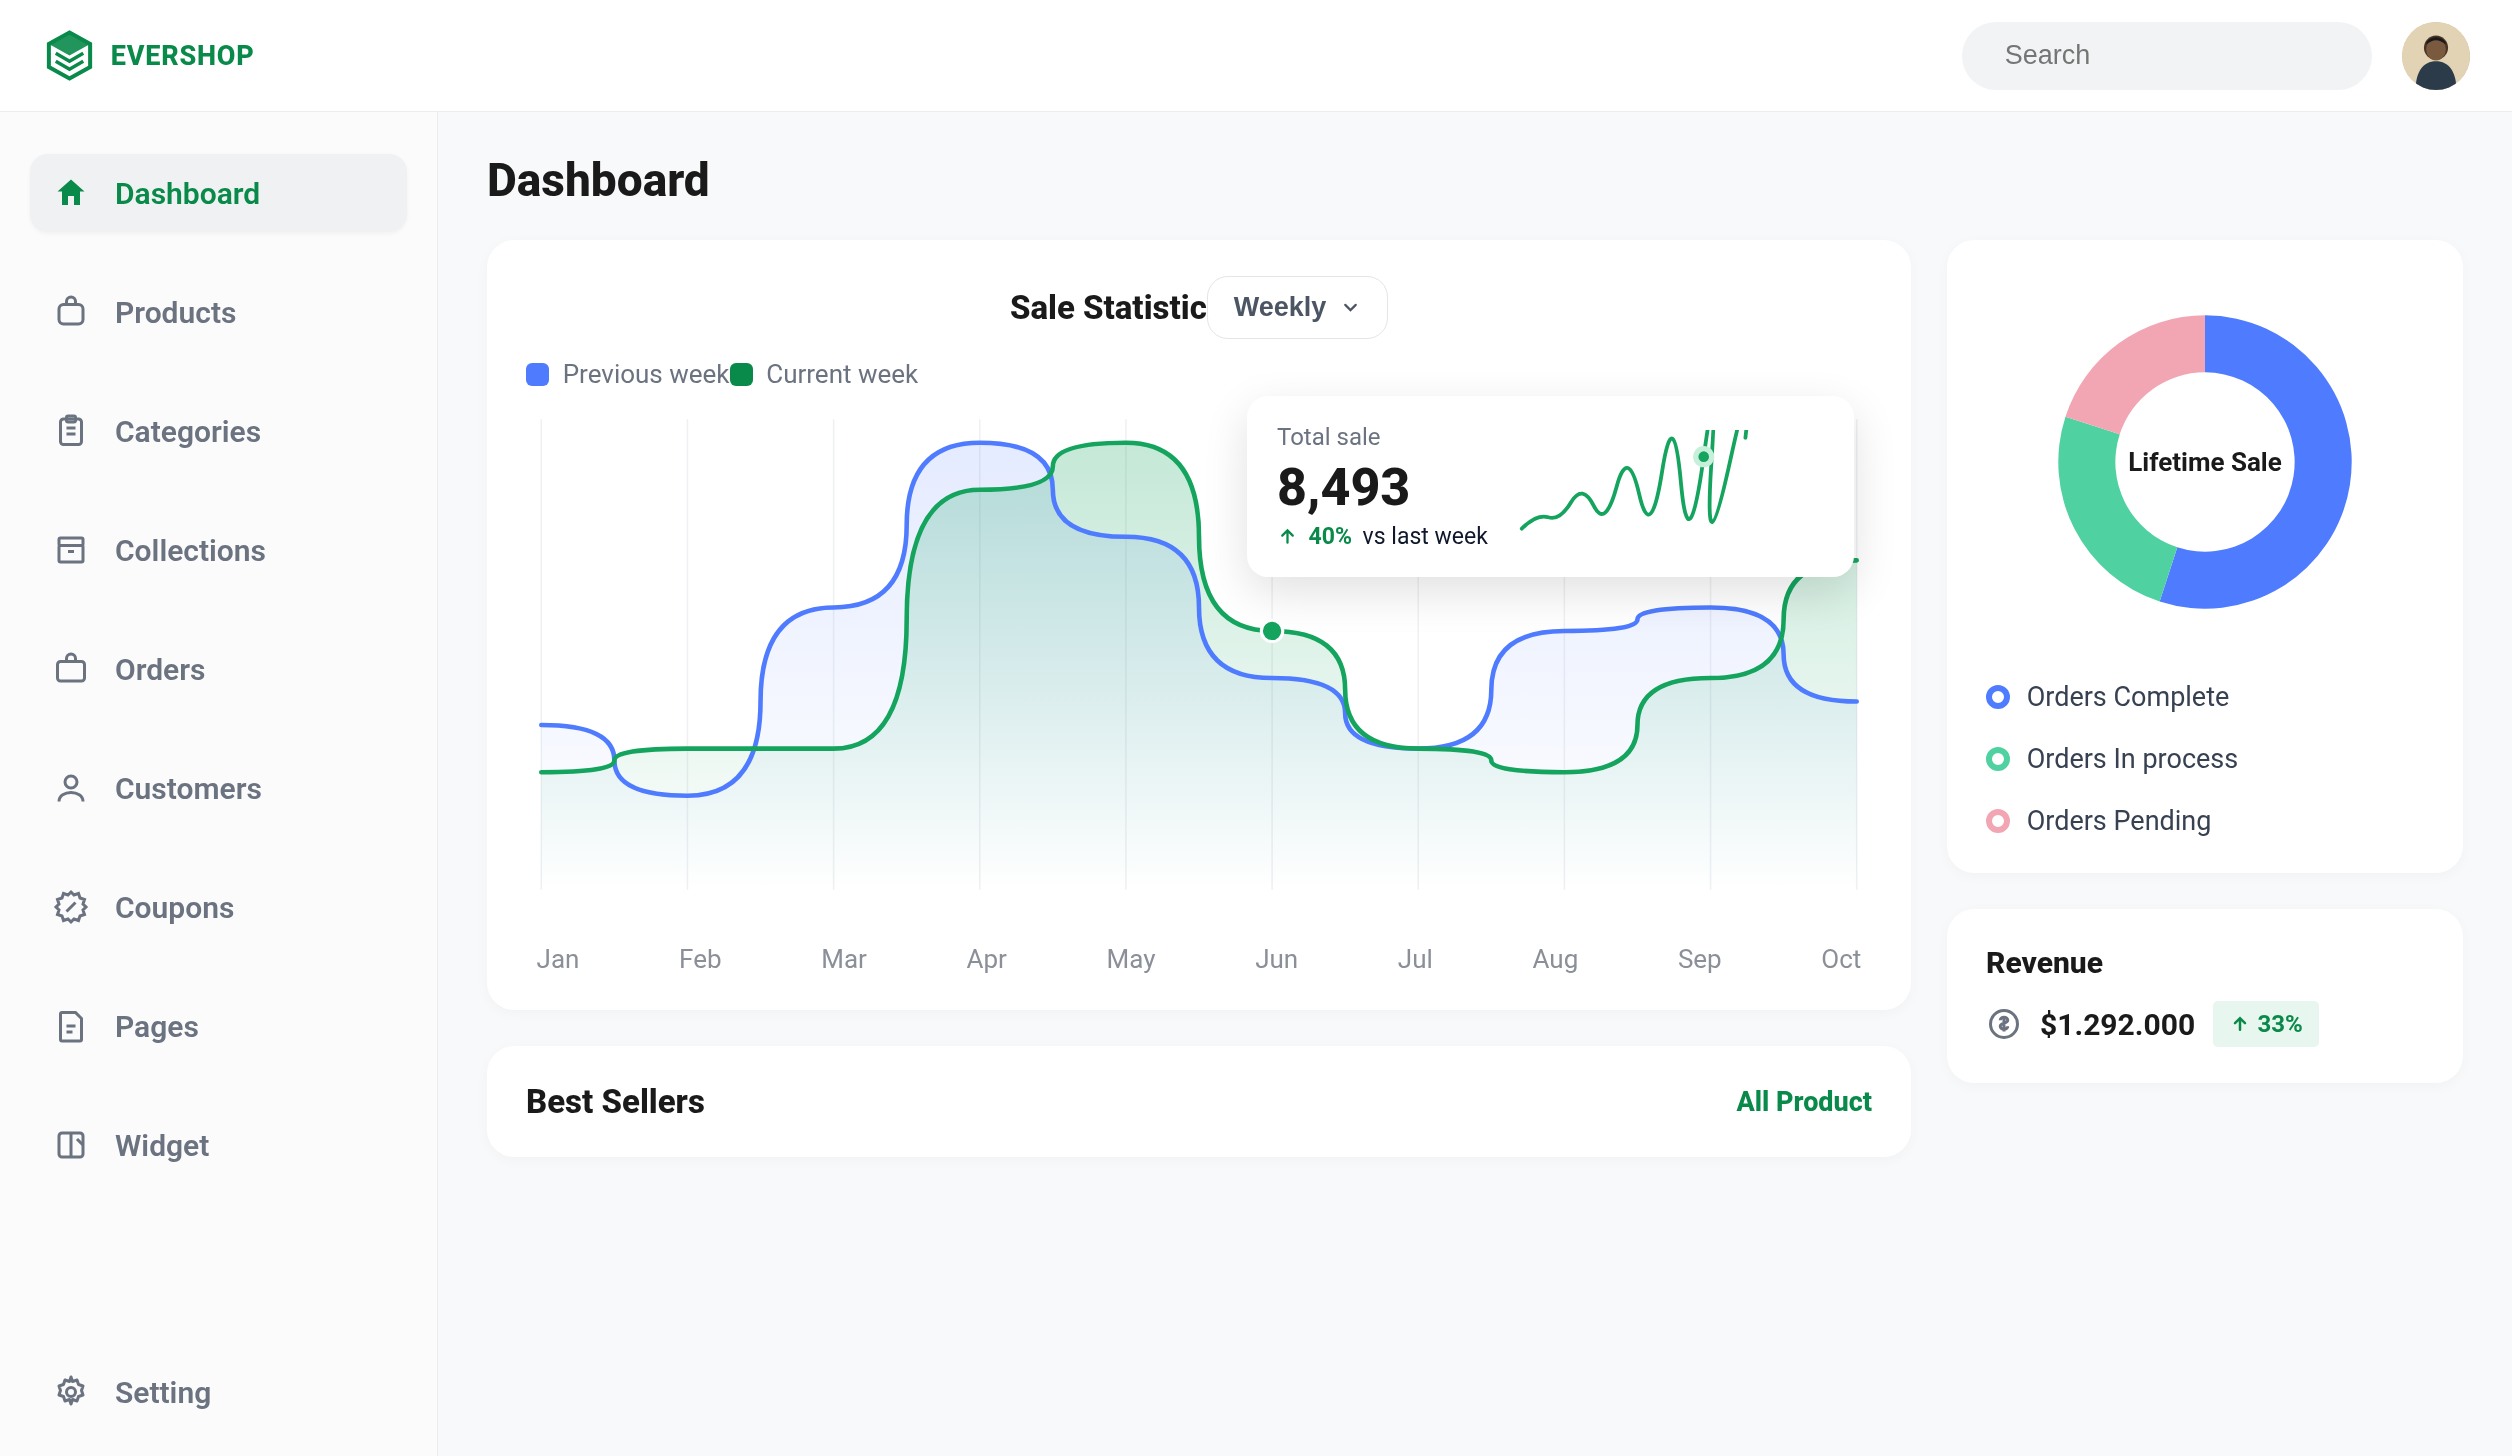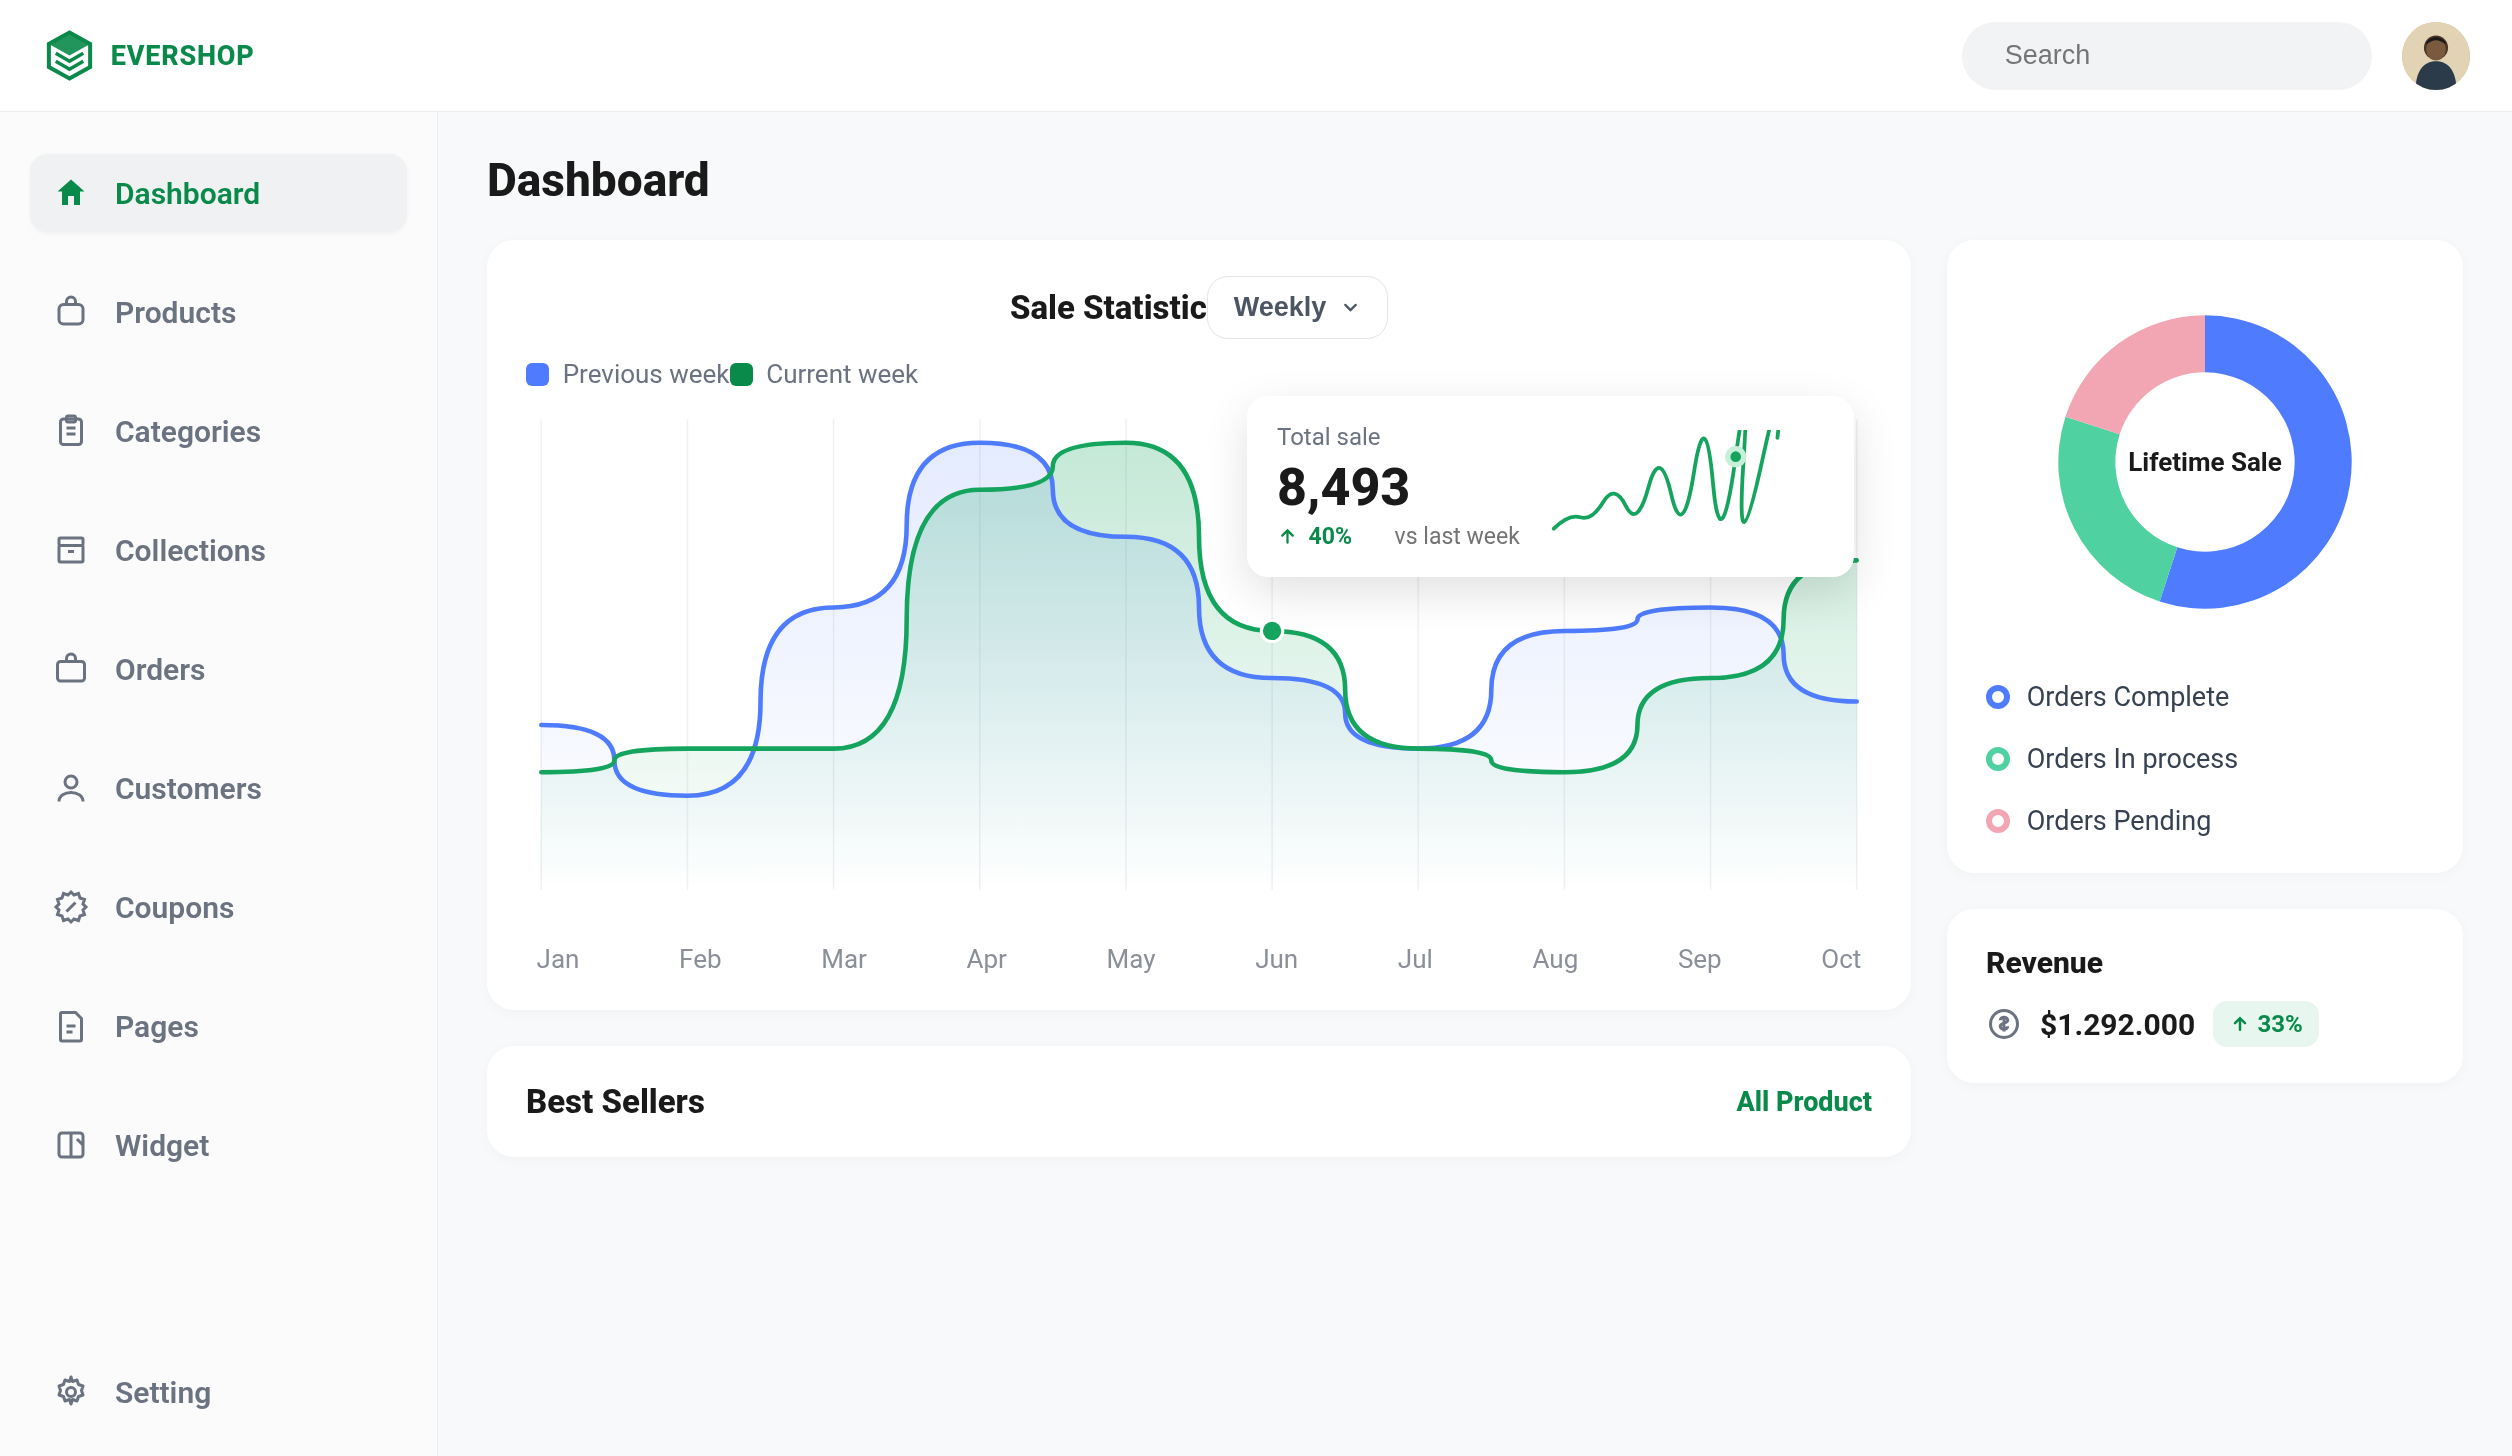--- a/index.html
+++ b/index.html
@@ -89,39 +89,39 @@
   background:#fff; border-radius: 21px;
   padding: 27px 30px;
   box-shadow: 0 15px 46px rgba(0,0,0,0.12);
   width: 607px;
   display:flex; gap: 30px; align-items:center;
 }
 .tooltip-info .tt-label { font-size: 24px; color:#6b7280; }
 .tooltip-info .tt-value { font-size: 52px; font-weight: 800; margin: 6px 0 4.6px; }
 .tt-delta { display:flex; align-items:center; gap: 10.6px; font-size: 23px; }
 .tt-delta .pct { color:#0a8a4a; font-weight:700; }
-.tt-delta .vs { color:#737373;margin-left:32px; }
+.tt-delta .vs { color:#0f172a; }
 .spark { width: 235px; height: 114px; }
 .x-axis { display:flex; justify-content:space-between; padding: 0 10.6px; font-size: 26px; color:#8a8f98; margin-top: 36px; }
 .donut-wrap { display:flex; flex-direction:column; align-items:center; }
 .donut { width: 326px; height: 326px; position:relative; margin-top: 23px;}
 .donut-center {
   position:absolute; inset:0; display:flex; align-items:center; justify-content:center;
   font-size: 26px; font-weight:700;
 }
 .donut-legend { margin-top: 56px; align-self:stretch; display:flex; flex-direction:column; gap: 30px; }
 .dl-item { display:flex; align-items:center; gap:16.7px; font-size:27px; color:#374151; }
 .ring-dot { width: 24px; height:24px; border-radius:50%; border: 6px solid; background:#fff; }
 .revenue { margin-top: 36px; }
 .rev-title { font-size: 30px; font-weight:800; margin-bottom: 21px; }
 .rev-row { display:flex; align-items:center; gap: 18px; font-size: 30px; font-weight:700; }
 .rev-badge {
   display:flex; align-items:center; gap:7.6px;
   background:#e7f6ee; color:#0a8a4a; font-weight:700;
-  padding: 9px 16.7px; border-radius: 14px; font-size: 24px;
+  padding: 9px 16.7px; border-radius: 5px; font-size: 24px;
 }
 .sellers { margin-top: 36px; }
 .sellers-head { display:flex; align-items:center; justify-content:space-between; }
 .link-all { color:#0a8a4a; font-weight:800; font-size:27px; cursor:pointer; }
 .seller-row { display:flex; align-items:center; gap: 27px; margin-top: 36px; }
 .thumb {
   width: 114px; height: 114px; border-radius: 15px; background:#f3f5f7;
   display:flex; align-items:center; justify-content:center;
 }
 .seller-name { font-size: 30px; font-weight:600; flex: 1; }

